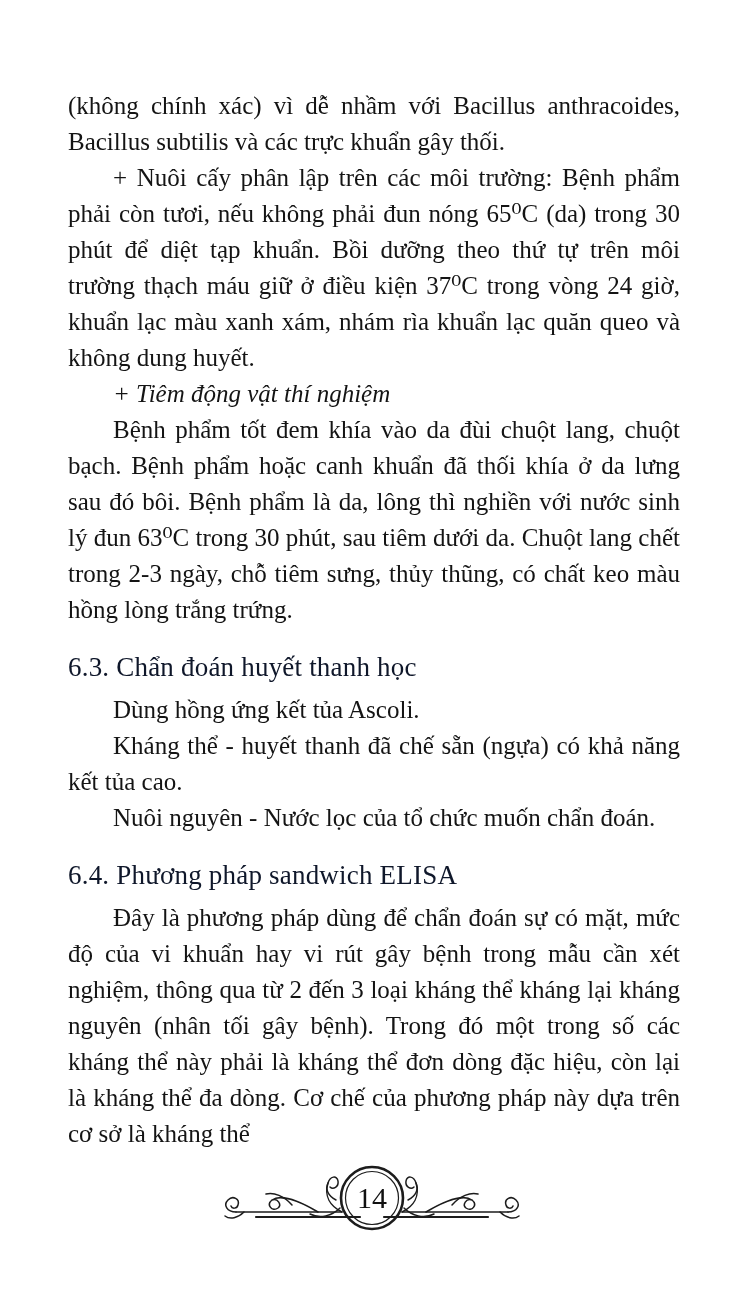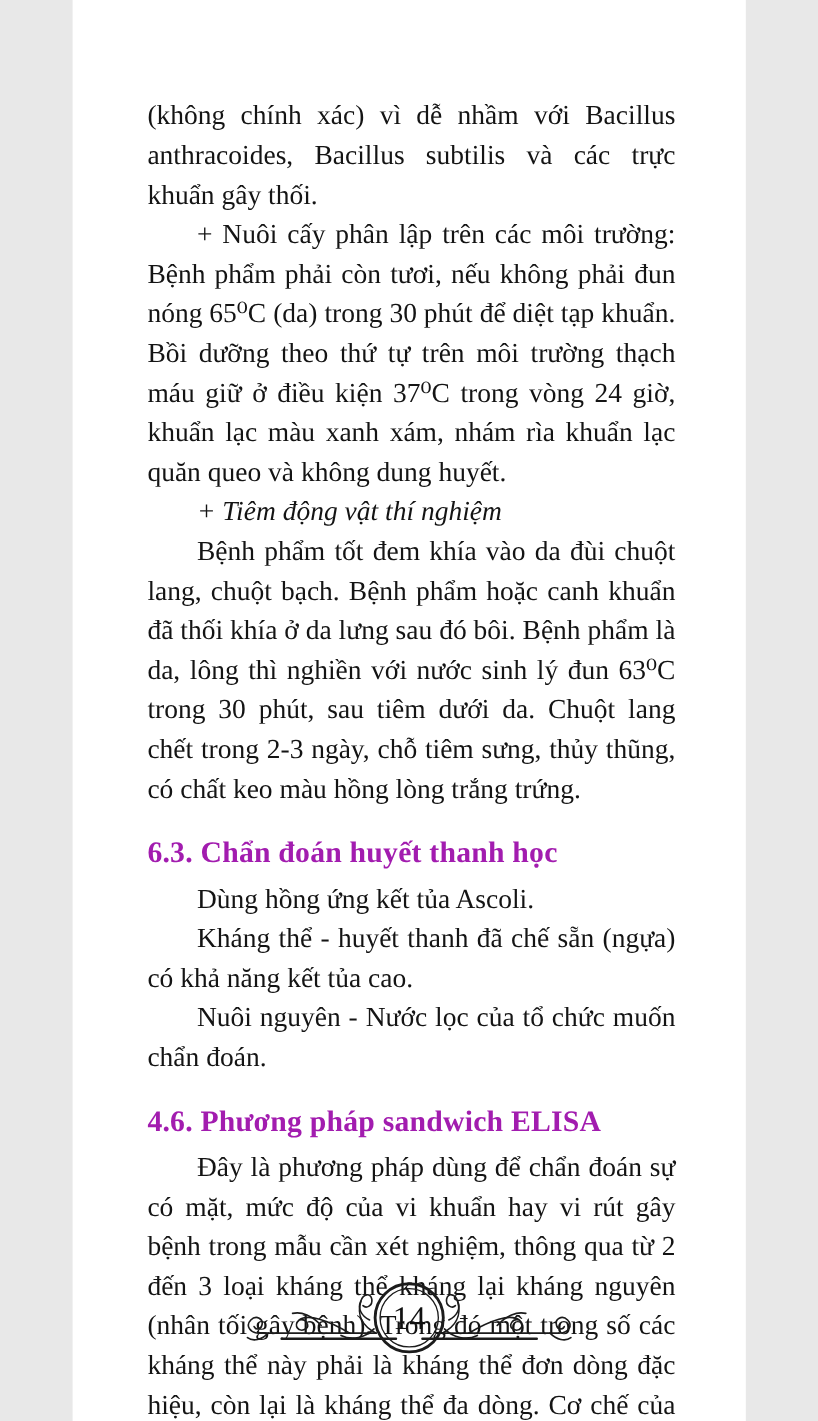--- a/index.html
+++ b/index.html
@@ -1,45 +1,45 @@
 <!DOCTYPE html>
 <html lang="vi"><head>
 <meta charset="utf-8">
 <style>
   * { margin: 0; padding: 0; box-sizing: border-box; }
   html, body { background: #e8e8e8; }
   body { font-family: "Liberation Serif", "DejaVu Serif", serif; }
 
   .page {
     position: relative;
-    width: 612px;
+    width: 744px;
     height: 1292px;
     margin: 0 auto;
     background: #ffffff;
     color: #141414;
     padding: 88px 64px 0 68px;
     overflow: hidden;
   }
 
   .content p {
     font-size: 25px;
     line-height: 36px;
     text-align: justify;
     color: #141414;
   }
   .content p.indent { text-indent: 45px; }
   .content p.italic { font-style: italic; }
 
   .content h2 {
     font-size: 27px;
     line-height: 38px;
-    font-weight: bold;
+    font-weight: normal;
     margin-top: 20px;
     margin-bottom: 6px;
-    color: #a21caf;
+    color: #0f172a;
     letter-spacing: 0.2px;
   }
 
   .footer-ornament {
     position: absolute;
     left: 50%;
     top: 1156px;
     transform: translateX(-50%);
     width: 300px;
     height: 96px;
@@ -55,21 +55,21 @@
     <p>(không chính xác) vì dễ nhầm với Bacillus anthracoides, Bacillus subtilis và các trực khuẩn gây thối.</p>
     <p class="indent">+ Nuôi cấy phân lập trên các môi trường: Bệnh phẩm phải còn tươi, nếu không phải đun nóng 65⁰C (da) trong 30 phút để diệt tạp khuẩn. Bồi dưỡng theo thứ tự trên môi trường thạch máu giữ ở điều kiện 37⁰C trong vòng 24 giờ, khuẩn lạc màu xanh xám, nhám rìa khuẩn lạc quăn queo và không dung huyết.</p>
     <p class="indent italic">+ Tiêm động vật thí nghiệm</p>
     <p class="indent">Bệnh phẩm tốt đem khía vào da đùi chuột lang, chuột bạch. Bệnh phẩm hoặc canh khuẩn đã thối khía ở da lưng sau đó bôi. Bệnh phẩm là da, lông thì nghiền với nước sinh lý đun 63⁰C trong 30 phút, sau tiêm dưới da. Chuột lang chết trong 2-3 ngày, chỗ tiêm sưng, thủy thũng, có chất keo màu hồng lòng trắng trứng.</p>
 
     <h2>6.3. Chẩn đoán huyết thanh học</h2>
     <p class="indent">Dùng hồng ứng kết tủa Ascoli.</p>
     <p class="indent">Kháng thể - huyết thanh đã chế sẵn (ngựa) có khả năng kết tủa cao.</p>
     <p class="indent">Nuôi nguyên - Nước lọc của tổ chức muốn chẩn đoán.</p>
 
-    <h2>4.6. Phương pháp sandwich ELISA</h2>
+    <h2>6.4. Phương pháp sandwich ELISA</h2>
     <p class="indent">Đây là phương pháp dùng để chẩn đoán sự có mặt, mức độ của vi khuẩn hay vi rút gây bệnh trong mẫu cần xét nghiệm, thông qua từ 2 đến 3 loại kháng thể kháng lại kháng nguyên (nhân tối gây bệnh). Trong đó một trong số các kháng thể này phải là kháng thể đơn dòng đặc hiệu, còn lại là kháng thể đa dòng. Cơ chế của phương pháp này dựa trên cơ sở là kháng thể</p>
   </div>
 
   <div class="footer-ornament">
     <svg width="300" height="96" viewBox="0 0 300 96" xmlns="http://www.w3.org/2000/svg">
       <g stroke="#1c1c1c" fill="none" stroke-width="1.5" stroke-linecap="round">
 
         <path d="M14,56 H120"></path>
         <path d="M34,61 H138" stroke-width="2.2"></path>
         <path d="M180,56 H286"></path>

